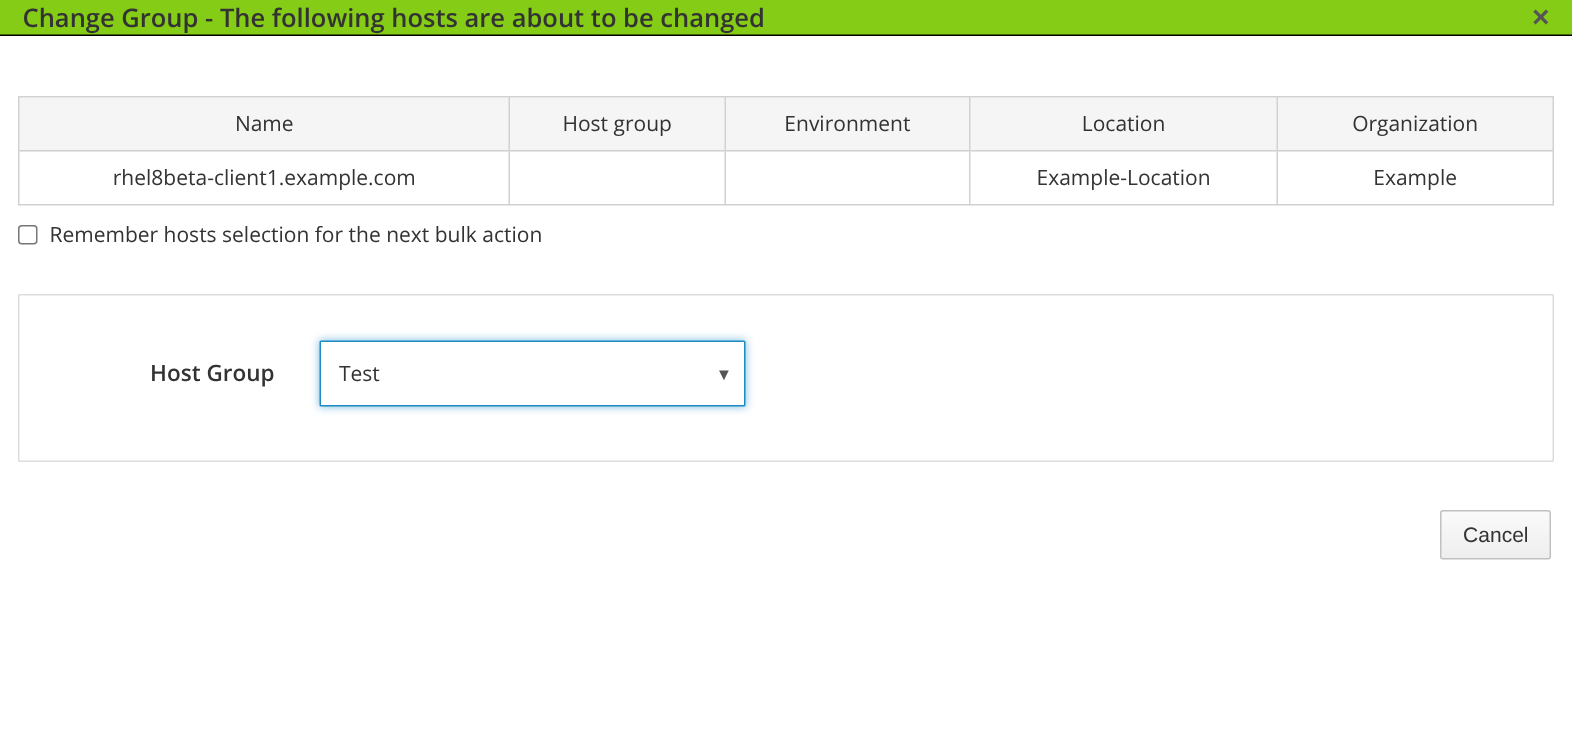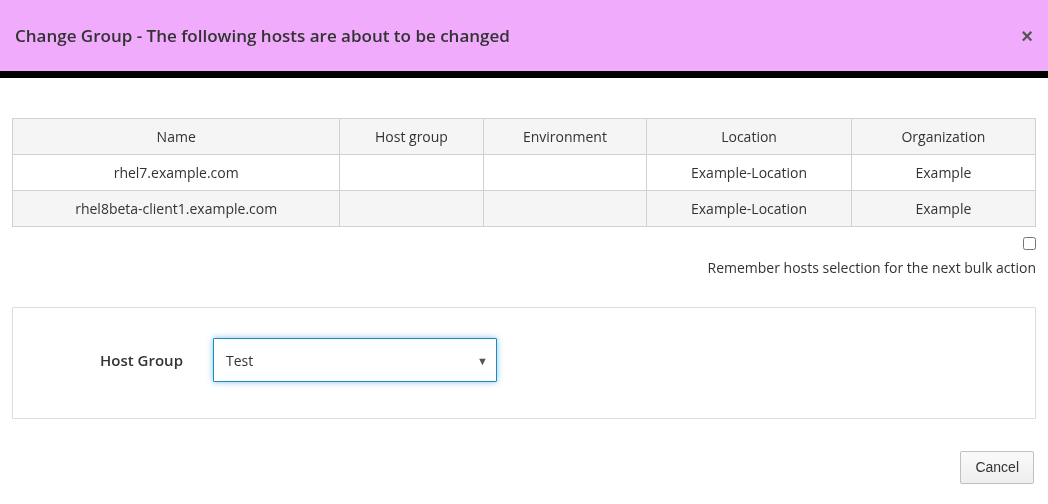--- a/index.html
+++ b/index.html
@@ -5,23 +5,23 @@
     * { box-sizing: border-box; }
     body {
       margin: 0;
       font-family: -apple-system, BlinkMacSystemFont, "Segoe UI", "Open Sans", Helvetica, Arial, sans-serif;
       font-size: 14px;
       color: #333;
       background: #fff;
       width: 1048px;
     }
     .modal-header {
-      background: #f0abfc;
-      border-bottom: 7px solid #000000;
-      padding: 24px 15px;
+      background: #84cc16;
+      border-bottom: 1px solid #000000;
+      padding: 0 15px;
       display: flex;
       justify-content: space-between;
       align-items: center;
     }
     .modal-title {
       font-size: 17px;
       font-weight: 600;
       color: #333;
       margin: 0;
     }
@@ -57,25 +57,24 @@
       background: #f5f5f5;
     }
     .col-name { width: 32%; }
     .col-hg { width: 14%; }
     .col-env { width: 16%; }
     .col-loc { width: 20%; }
     .col-org { width: 18%; }
     .remember {
       margin-top: 10px;
       display: flex;
-      align-items: flex-end;
+      align-items: center;
       gap: 8px;
       color: #333;
       font-size: 14px;
-      flex-direction: column;
     }
     .remember input { margin: 0; }
     .form-panel {
       border: 1px solid #ddd;
       border-radius: 1px;
       margin-top: 30px;
       padding: 30px 20px 36px 20px;
     }
     .form-row {
       display: flex;
@@ -150,27 +149,20 @@
       <tr>
         <th class="col-name">Name</th>
         <th class="col-hg">Host group</th>
         <th class="col-env">Environment</th>
         <th class="col-loc">Location</th>
         <th class="col-org">Organization</th>
       </tr>
     </thead>
     <tbody>
       <tr>
-        <td>rhel7.example.com</td>
-        <td></td>
-        <td></td>
-        <td>Example-Location</td>
-        <td>Example</td>
-      </tr>
-      <tr>
         <td>rhel8beta-client1.example.com</td>
         <td></td>
         <td></td>
         <td>Example-Location</td>
         <td>Example</td>
       </tr>
     </tbody>
   </table>
 
   <div class="remember">

